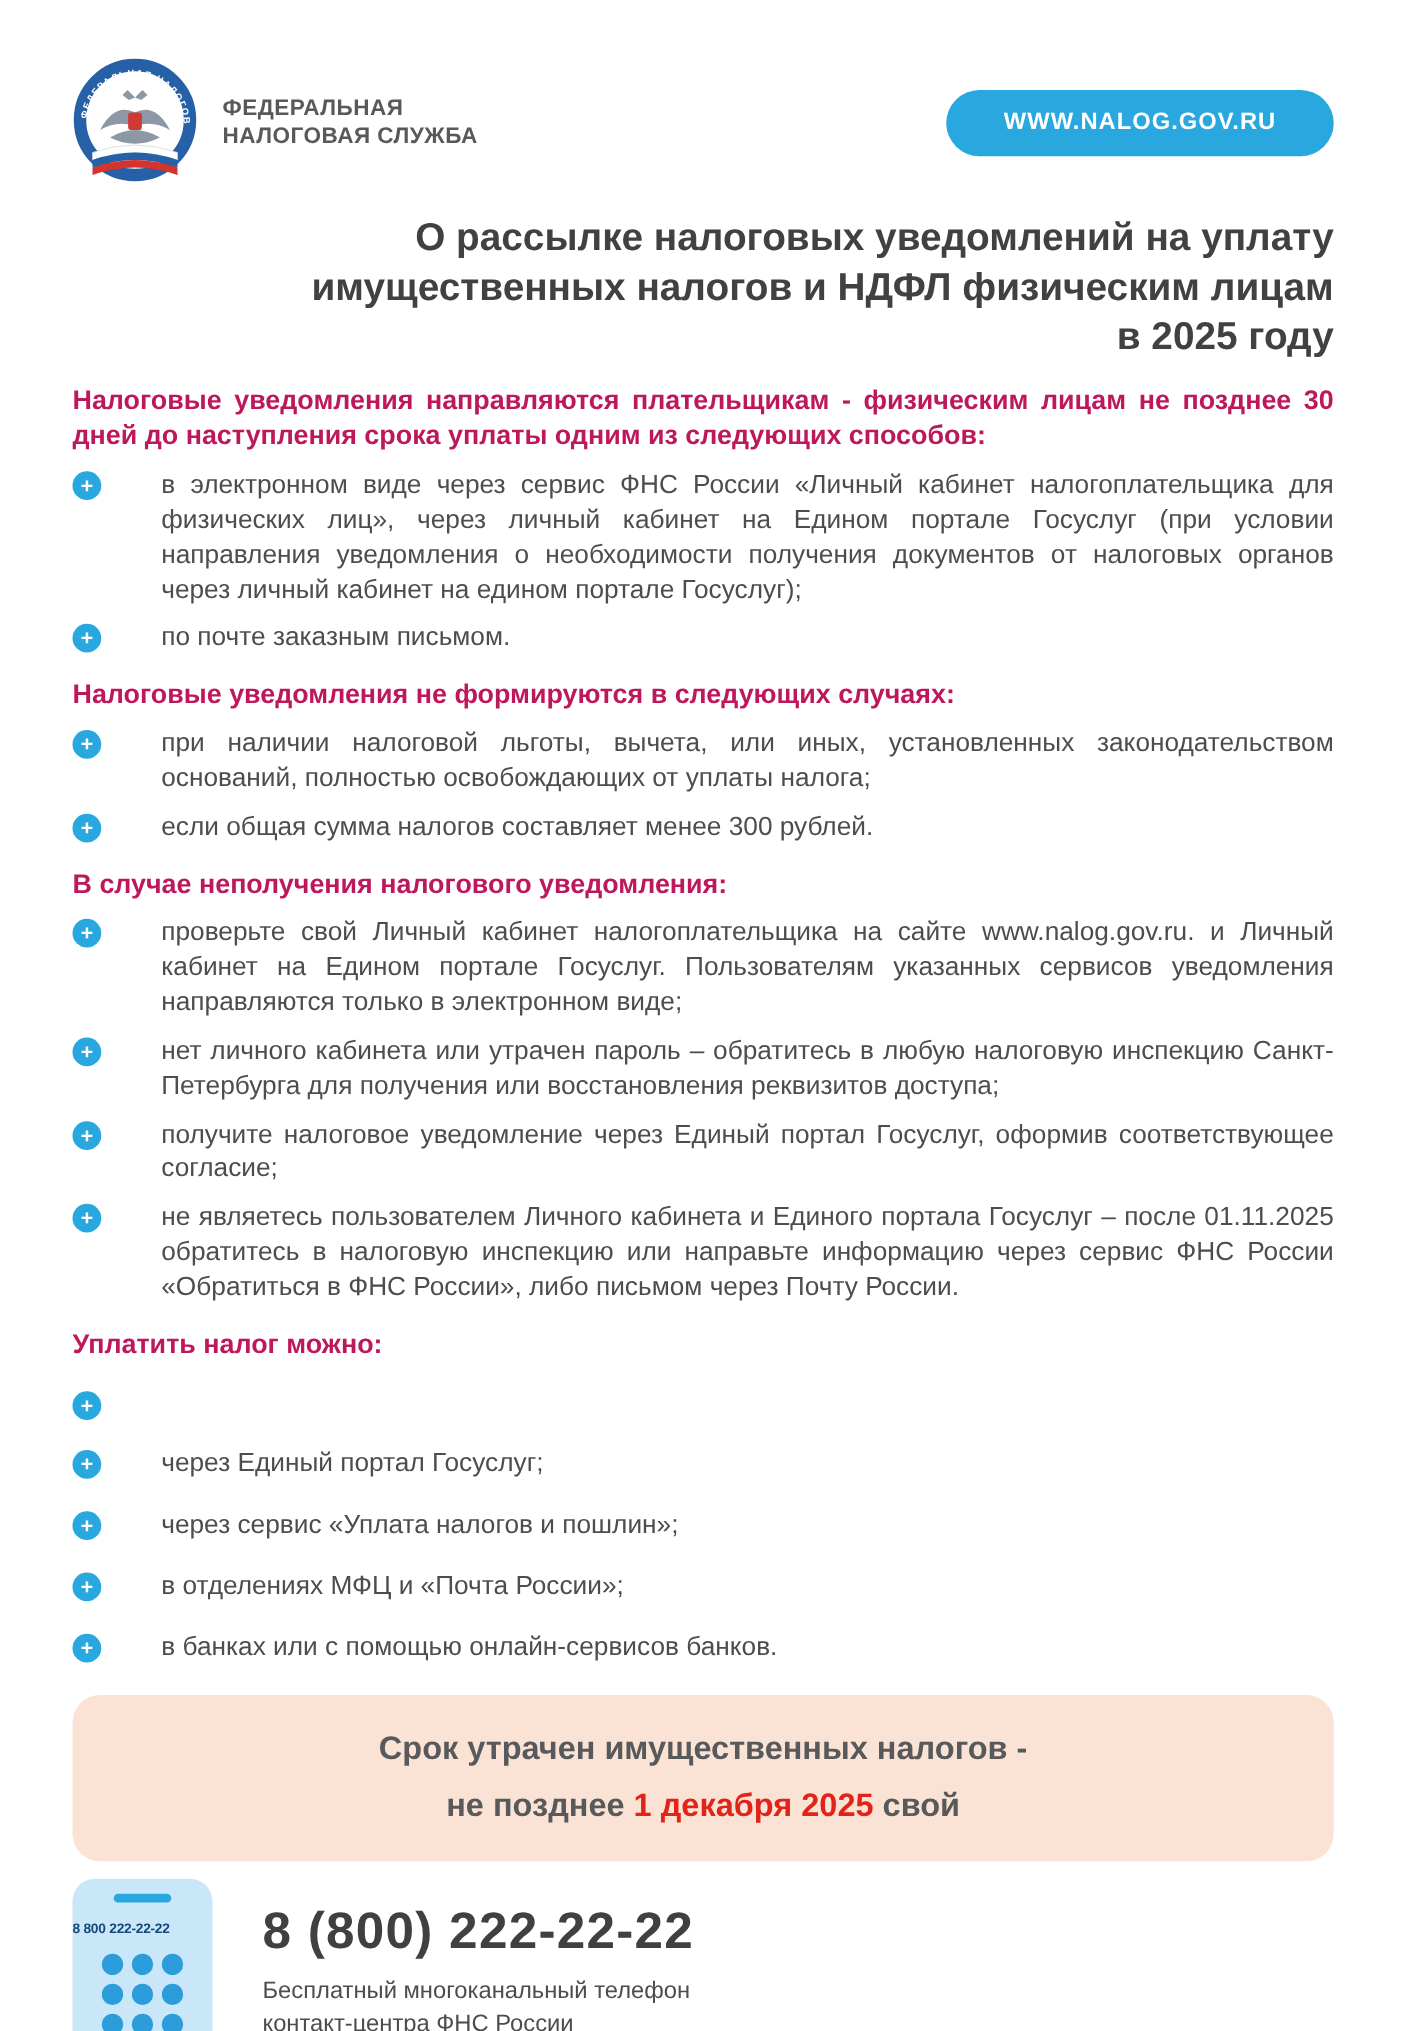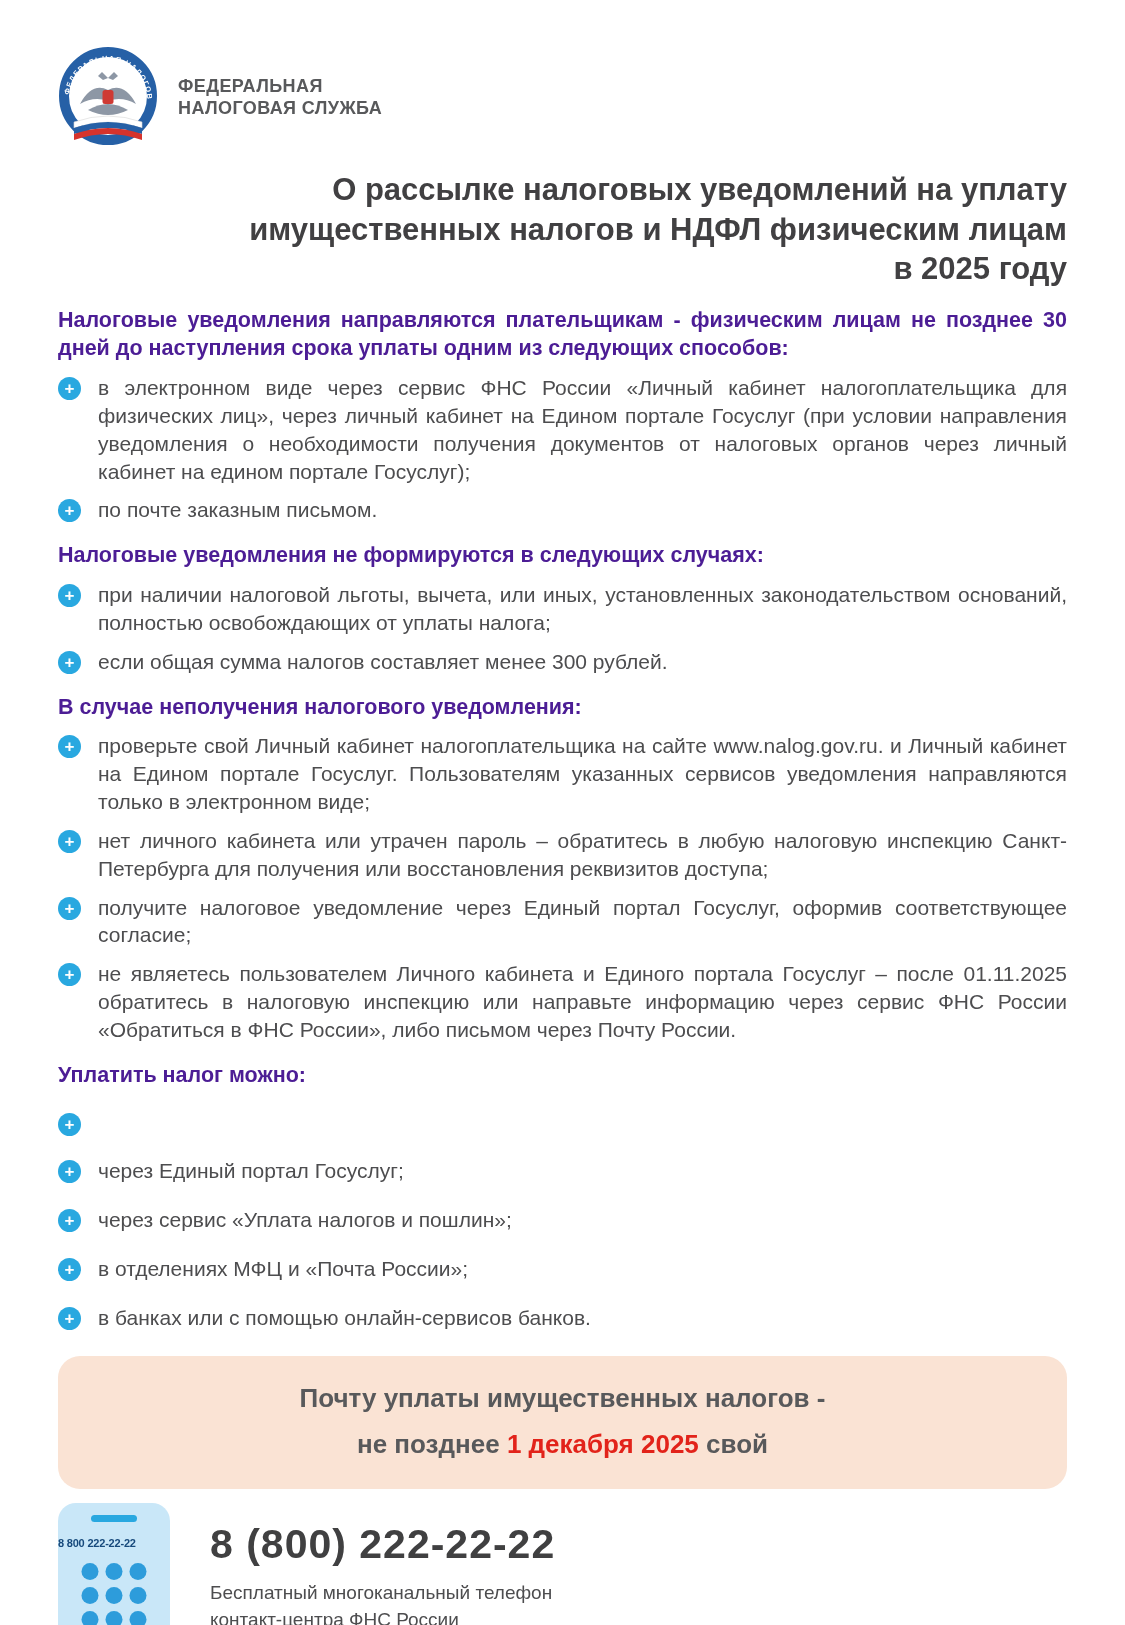--- a/index.html
+++ b/index.html
@@ -29,32 +29,32 @@
   }
 
   
   .title {
     margin-top: 20px; text-align: right; font-weight: bold;
     color: #414042; font-size: 31px; line-height: 1.28;
   }
 
   
   .section-heading {
-    font-weight: bold; color: #4c1d95; font-size: 21.5px;
+    font-weight: bold; color: #be185d; font-size: 21.5px;
     line-height: 1.32; text-align: justify; margin-top: 17px;
   }
   ul.bullets { list-style: none; margin-top: 4px; }
   ul.bullets li { display: flex; gap: 17px; margin: 11px 0; }
   .bullet {
     flex: 0 0 auto; width: 23px; height: 23px; border-radius: 50%;
     background: #29a8e0; color: #ffffff; display: flex; align-items: center;
     justify-content: center; font-size: 17px; font-weight: bold;
     line-height: 1; margin-top: 3px;
   }
-  .li-text { text-align: justify; font-size: 21px; line-height: 1.33; color: #4d4d4f; }
+  .li-text { text-align: justify; font-size: 21px; line-height: 1.33; color: #4d4d4f; margin-left: 31px; }
   ul.bullets.spread li { margin: 21px 0; }
 
   
   .deadline {
     margin-top: 24px; background: #fae3d4; border-radius: 22px;
     padding: 20px 30px 22px 30px; text-align: center;
     font-weight: bold; color: #58595b; font-size: 26px; line-height: 1.75;
   }
   .deadline .red { color: #e2231a; }
 
@@ -109,20 +109,21 @@
           <path d="M16 76 Q50 64 84 76 L84 82 Q50 70 16 82 Z" fill="#ffffff" stroke="#d6d6d6" stroke-width="0.6"></path>
           <path d="M16 82 Q50 70 84 82 L84 88 Q50 76 16 88 Z" fill="#2660a6"></path>
           <path d="M16 88 Q50 76 84 88 L84 94 Q50 82 16 94 Z" fill="#d6332c"></path>
         </g>
       </svg>
       <div class="org-name">
         <div>ФЕДЕРАЛЬНАЯ</div>
         <div>НАЛОГОВАЯ СЛУЖБА</div>
       </div>
     </div>
+    <button class="site-pill">WWW.NALOG.GOV.RU</button>
   </div>
 
   <div class="title">
     <div>О рассылке налоговых уведомлений на уплату</div>
     <div>имущественных налогов и НДФЛ физическим лицам</div>
     <div>в 2025 году</div>
   </div>
 
   <div class="section-heading">Налоговые уведомления направляются плательщикам - физическим лицам не позднее 30 дней до наступления срока уплаты одним из следующих способов:</div>
   <ul class="bullets">
@@ -185,21 +186,21 @@
       <span class="bullet">+</span>
       <span class="li-text">в отделениях МФЦ и «Почта России»;</span>
     </li>
     <li>
       <span class="bullet">+</span>
       <span class="li-text">в банках или с помощью онлайн-сервисов банков.</span>
     </li>
   </ul>
 
   <div class="deadline">
-    <div>Почту уплаты имущественных налогов -</div>
+    <div>Срок утрачен имущественных налогов -</div>
     <div><span>не позднее </span><span class="red">1 декабря 2025</span><span> свой</span></div>
   </div>
 
   <div class="footer">
     <div class="phone">
       <div class="speaker"></div>
       <div class="screen-label">8 800 222-22-22</div>
       <div class="keypad">
         <span class="dot"></span>
         <span class="dot"></span>

